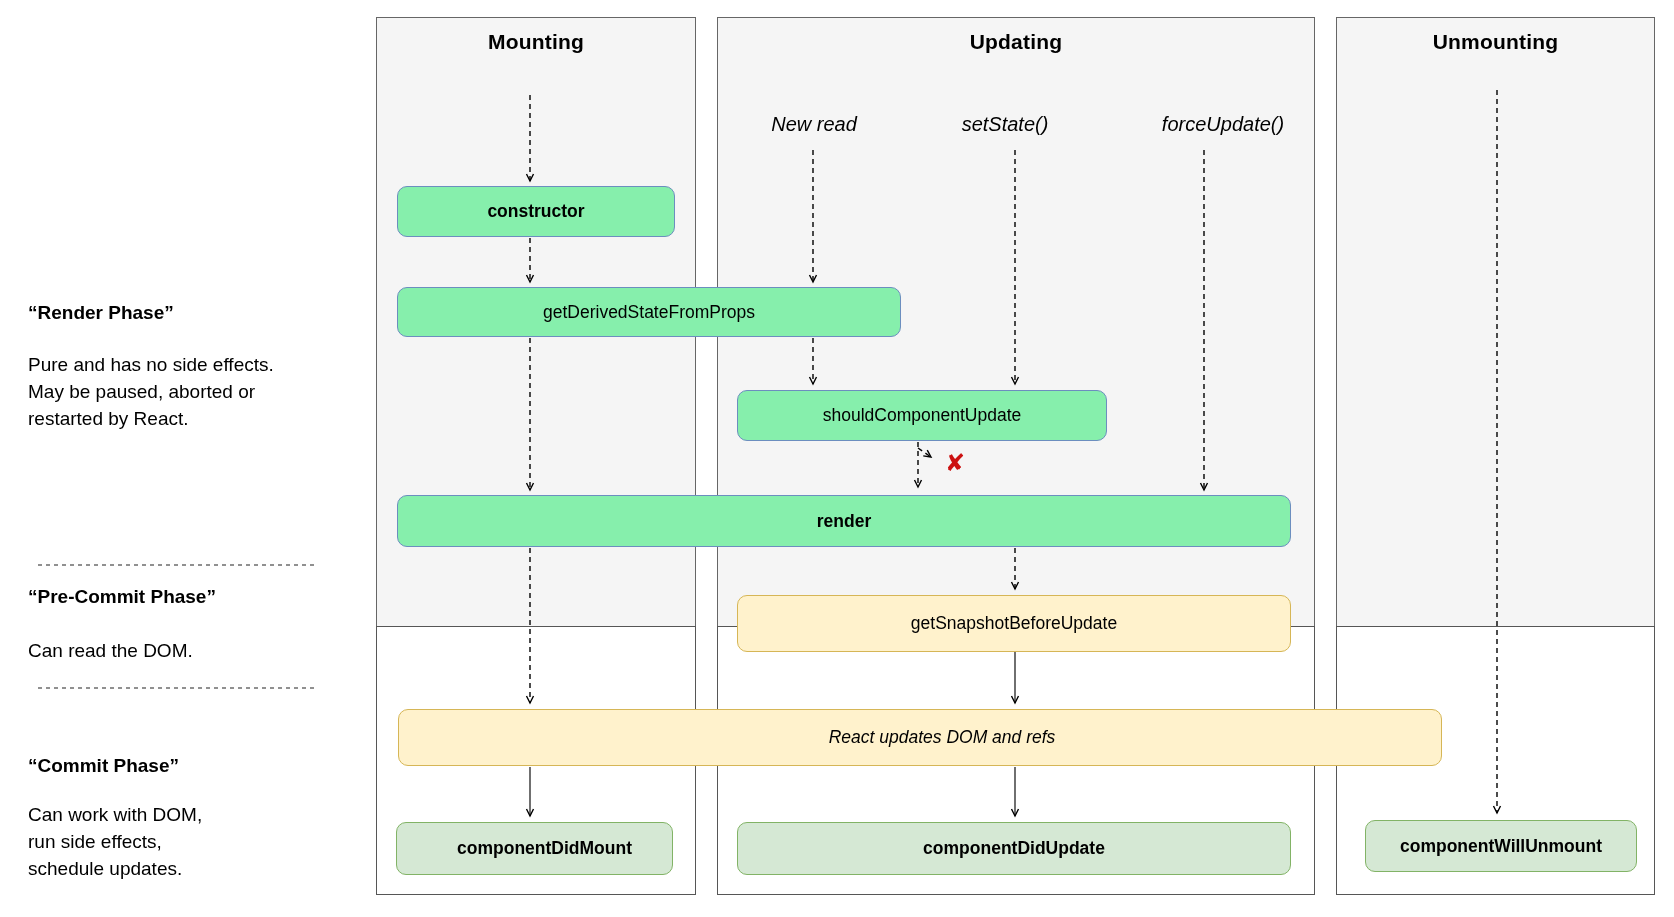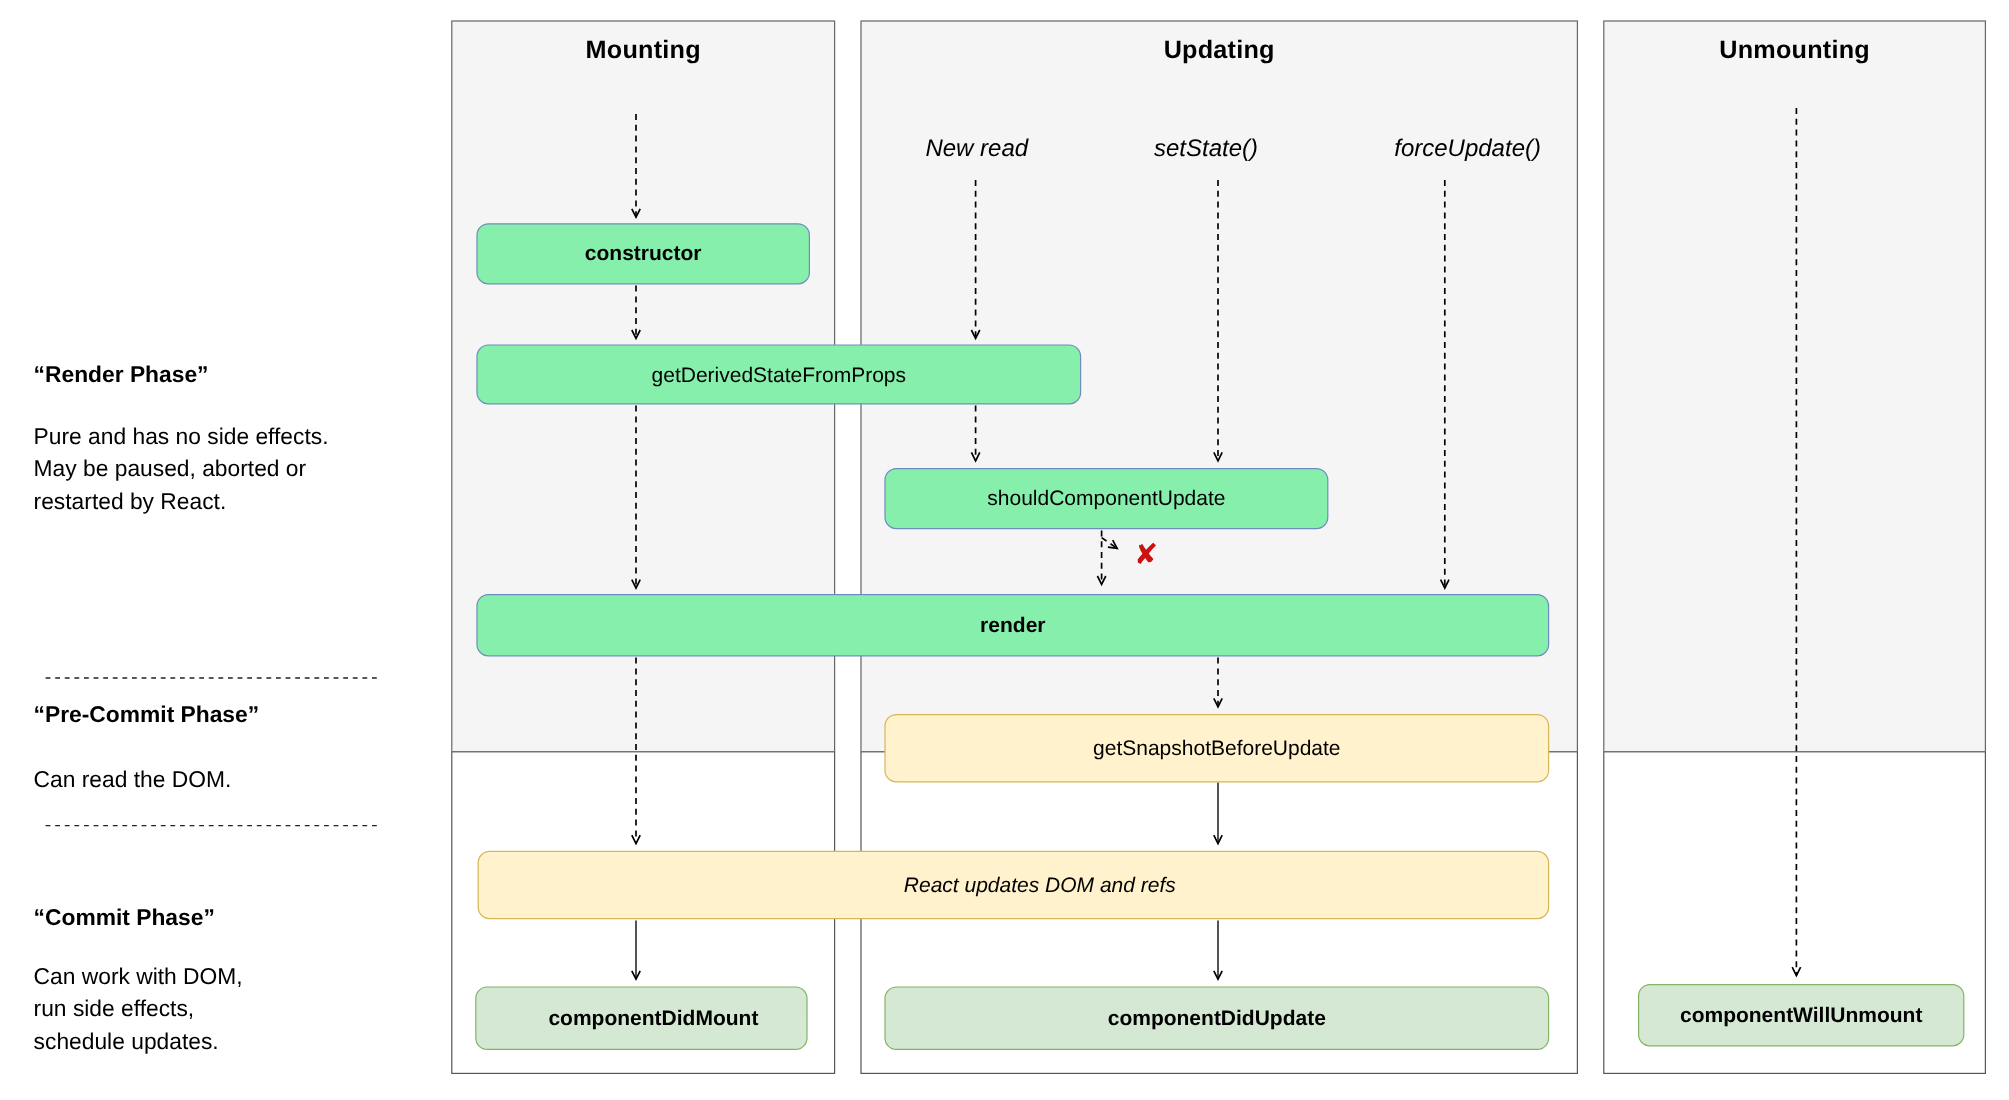--- a/index.html
+++ b/index.html
@@ -114,20 +114,20 @@
       <line x1="38" y1="565" x2="318" y2="565"></line>
       <line x1="38" y1="688" x2="318" y2="688"></line>
     </g>
   </svg>
 
   <div class="node blue bold" style="left:397px;top:186px;width:278px;height:51px;">constructor</div>
   <div class="node blue" style="left:397px;top:287px;width:504px;height:50px;">getDerivedStateFromProps</div>
   <div class="node blue" style="left:737px;top:390px;width:370px;height:51px;">shouldComponentUpdate</div>
   <div class="node blue bold" style="left:397px;top:495px;width:894px;height:52px;">render</div>
   <div class="node yellow" style="left:737px;top:595px;width:554px;height:57px;">getSnapshotBeforeUpdate</div>
-  <div class="node yellow italic" style="left:398px;top:709px;width:893px;height:57px;padding-left:44px;">React updates DOM and refs</div>
+  <div class="node yellow italic" style="left:398px;top:709px;width:1044px;height:57px;padding-left:44px;">React updates DOM and refs</div>
   <div class="node green bold" style="left:396px;top:822px;width:277px;height:53px;padding-left:20px;">componentDidMount</div>
   <div class="node green bold" style="left:737px;top:822px;width:554px;height:53px;">componentDidUpdate</div>
   <div class="node green bold" style="left:1365px;top:820px;width:272px;height:52px;">componentWillUnmount</div>
 
   <div class="blocked-x">✘</div>
 
 </div>
 
 </body></html>

